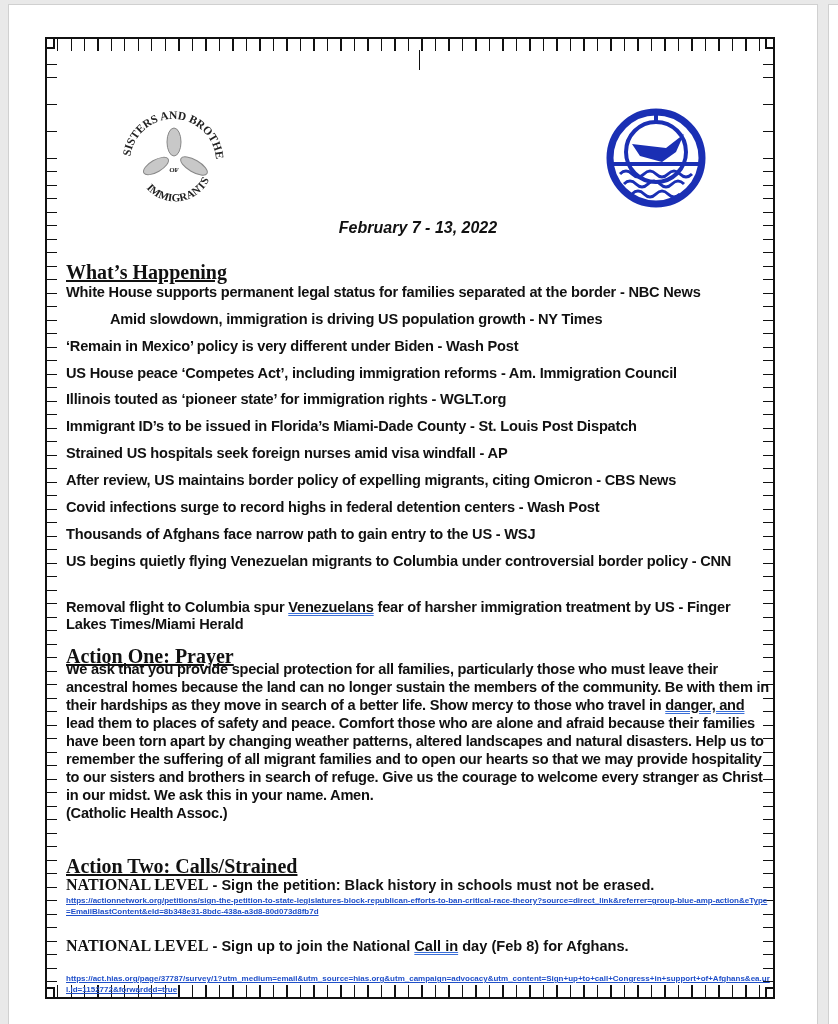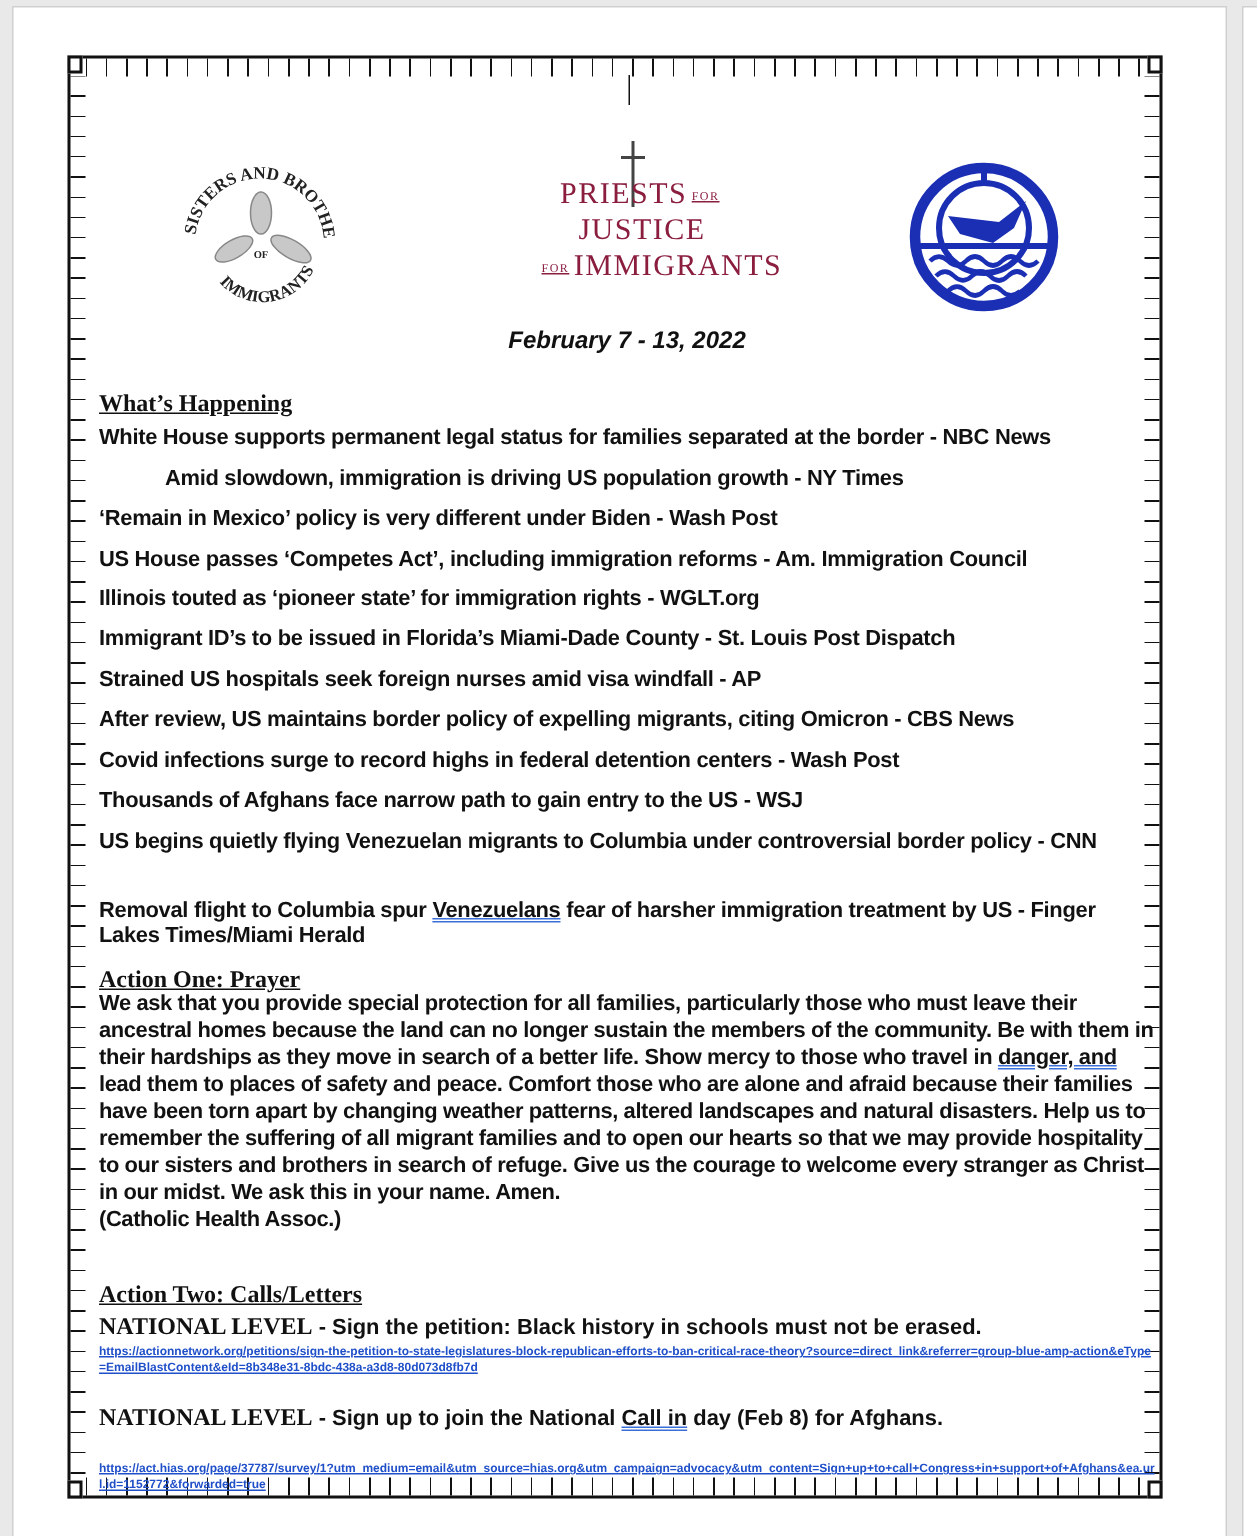--- a/index.html
+++ b/index.html
@@ -25,21 +25,21 @@
   .logo-left{position:absolute;left:50px;top:0;width:112px;height:110px;}
   .logo-mid{position:absolute;left:292px;top:0;width:140px;height:100px;font-family:"Liberation Serif",serif;color:#8b1e3f;text-align:center;}
   .logo-mid .l1{position:absolute;top:18px;left:0;width:140px;font-size:20px;letter-spacing:1px;}
   .logo-mid .l2{position:absolute;top:42px;left:0;width:140px;font-size:20px;letter-spacing:1px;}
   .logo-mid .l3{position:absolute;top:66px;left:0;width:140px;font-size:20px;letter-spacing:1px;}
   .logo-mid .small{font-size:8px;text-decoration:underline;vertical-align:middle;margin:0 3px;}
   .logo-mid .cross{position:absolute;left:63px;top:-6px;width:2px;height:44px;background:#444;}
   .logo-mid .crossbar{position:absolute;left:56px;top:4px;width:16px;height:2px;background:#444;}
   .logo-right{position:absolute;left:540px;top:8px;width:100px;height:100px;}
   .date{position:absolute;top:219px;left:0;width:704px;text-align:center;font-weight:bold;font-size:16px;color:#111;font-style:italic;}
-  .h-serif{font-family:"Liberation Serif",serif;font-weight:bold;text-decoration:underline;font-size:16px;color:#111;position:absolute;left:0;}
+  .h-serif{font-family:"Liberation Serif",serif;font-weight:bold;text-decoration:underline;font-size:20px;color:#111;position:absolute;left:0;}
   .news{position:absolute;left:0;width:710px;font-size:14.6px;font-weight:bold;color:#111;line-height:17px;letter-spacing:-0.2px;}
   .spell{text-decoration:underline;text-decoration-color:#3a6fd8;text-decoration-style:double;}
   .prayer{position:absolute;left:0;top:660px;width:705px;font-size:14.6px;font-weight:bold;color:#111;line-height:18px;letter-spacing:-0.25px;}
   .nat{position:absolute;left:0;font-size:14.6px;font-weight:bold;color:#111;white-space:nowrap;}
   .nat .lvl{font-family:"Liberation Serif",serif;font-size:16px;}
   .link{position:absolute;left:0;width:705px;font-size:8px;line-height:11px;color:#1f4fc9;text-decoration:underline;font-weight:bold;word-break:break-all;}
 </style>
 </head>
 <body>
 
@@ -69,27 +69,20 @@
         </defs>
         <text font-family="Liberation Serif, serif" font-size="11.5" font-weight="bold" fill="#222"><textPath href="#arcTop" startOffset="4%">SISTERS AND BROTHERS</textPath></text>
         <text font-family="Liberation Serif, serif" font-size="11" font-weight="bold" fill="#222"><textPath href="#arcBot" startOffset="18%">IMMIGRANTS</textPath></text>
         <ellipse cx="58" cy="42" rx="7" ry="14" fill="#c8c8c8" stroke="#888"></ellipse>
         <ellipse cx="40" cy="66" rx="14" ry="6" fill="#c8c8c8" stroke="#888" transform="rotate(-30 40 66)"></ellipse>
         <ellipse cx="78" cy="66" rx="15" ry="6" fill="#c8c8c8" stroke="#888" transform="rotate(30 78 66)"></ellipse>
         <text x="58" y="72" text-anchor="middle" font-family="Liberation Serif, serif" font-size="7" font-weight="bold" fill="#222">OF</text>
       </svg>
     </div>
 
-    <div class="logo-mid">
-      <div class="cross"></div>
-      <div class="crossbar"></div>
-      <div class="l1"><span>PRIESTS</span><span class="small">FOR</span></div>
-      <div class="l2">JUSTICE</div>
-      <div class="l3"><span class="small">FOR</span><span>IMMIGRANTS</span></div>
-    </div>
 
     <div class="logo-right">
       <svg width="100" height="100" viewBox="0 0 100 100">
         <circle cx="50" cy="50" r="46" fill="none" stroke="#1a2fb4" stroke-width="7"></circle>
         <circle cx="50" cy="44" r="30" fill="none" stroke="#1a2fb4" stroke-width="4"></circle>
         <line x1="50" y1="4" x2="50" y2="14" stroke="#1a2fb4" stroke-width="4"></line>
         <line x1="4" y1="56" x2="96" y2="56" stroke="#1a2fb4" stroke-width="4"></line>
         <path d="M26,36 L60,40 L78,26 L70,44 L56,54 L34,48 Z" fill="#1a2fb4"></path>
         <path d="M14,66 q6,-6 12,0 t12,0 t12,0 t12,0 t12,0 t12,0" fill="none" stroke="#1a2fb4" stroke-width="3"></path>
         <path d="M18,76 q6,-6 12,0 t12,0 t12,0 t12,0 t12,0" fill="none" stroke="#1a2fb4" stroke-width="3"></path>
@@ -98,39 +91,39 @@
     </div>
   </div>
 
   <div class="date">February 7 - 13, 2022</div>
 
   <div class="h-serif" style="top:261px;">What’s Happening</div>
 
   <div class="news" style="top:284px;">White House supports permanent legal status for families separated at the border - NBC News</div>
   <div class="news" style="top:311px;margin-left:44px;">Amid slowdown, immigration is driving US population growth - NY Times</div>
   <div class="news" style="top:338px;">‘Remain in Mexico’ policy is very different under Biden - Wash Post</div>
-  <div class="news" style="top:365px;">US House passes ‘Competes Act’, including immigration reforms - Am. Immigration Council</div>
+  <div class="news" style="top:365px;">US House peace ‘Competes Act’, including immigration reforms - Am. Immigration Council</div>
   <div class="news" style="top:391px;">Illinois touted as ‘pioneer state’ for immigration rights - WGLT.org</div>
   <div class="news" style="top:418px;">Immigrant ID’s to be issued in Florida’s Miami-Dade County - St. Louis Post Dispatch</div>
   <div class="news" style="top:445px;">Strained US hospitals seek foreign nurses amid visa windfall - AP</div>
   <div class="news" style="top:472px;">After review, US maintains border policy of expelling migrants, citing Omicron - CBS News</div>
   <div class="news" style="top:499px;">Covid infections surge to record highs in federal detention centers - Wash Post</div>
   <div class="news" style="top:526px;">Thousands of Afghans face narrow path to gain entry to the US - WSJ</div>
   <div class="news" style="top:553px;width:700px;">US begins quietly flying Venezuelan migrants to Columbia under controversial border policy - CNN</div>
   <div class="news" style="top:599px;width:700px;">
     <span>Removal flight to Columbia spur </span><span class="spell">Venezuelans</span><span> fear of harsher immigration treatment by US - Finger Lakes Times/Miami Herald</span>
   </div>
 
   <div class="h-serif" style="top:645px;">Action One:  Prayer</div>
   <div class="prayer">
     <span>We ask that you provide special protection for all families, particularly those who must leave their ancestral homes because the land can no longer sustain the members of the community. Be with them in their hardships as they move in search of a better life. Show mercy to those who travel in </span><span class="spell">danger, and</span><span> lead them to places of safety and peace. Comfort those who are alone and afraid because their families have been torn apart by changing weather patterns, altered landscapes and natural disasters. Help us to remember the suffering of all migrant families and to open our hearts so that we may provide hospitality to our sisters and brothers in search of refuge. Give us the courage to welcome every stranger as Christ in our midst. We ask this in your name. Amen.</span><br>
     <span>(Catholic Health Assoc.)</span>
   </div>
 
-  <div class="h-serif" style="top:855px;">Action Two: Calls/Letters</div>
+  <div class="h-serif" style="top:855px;">Action Two: Calls/Strained</div>
 
   <div class="nat" style="top:876px;">
     <span class="lvl">NATIONAL LEVEL</span><span> - Sign the petition:  Black history in schools must not be erased.</span>
   </div>
   <div class="link" style="top:895px;">https://actionnetwork.org/petitions/sign-the-petition-to-state-legislatures-block-republican-efforts-to-ban-critical-race-theory?source=direct_link&amp;referrer=group-blue-amp-action&amp;eType=EmailBlastContent&amp;eId=8b348e31-8bdc-438a-a3d8-80d073d8fb7d</div>
 
   <div class="nat" style="top:925px;margin-top:12px;">
     <span class="lvl">NATIONAL LEVEL</span><span> - Sign up to join the National </span><span class="spell">Call in</span><span> day (Feb 8) for Afghans.</span>
   </div>
   <div class="link" style="top:944px;margin-top:29px;">https://act.hias.org/page/37787/survey/1?utm_medium=email&amp;utm_source=hias.org&amp;utm_campaign=advocacy&amp;utm_content=Sign+up+to+call+Congress+in+support+of+Afghans&amp;ea.url.id=1152772&amp;forwarded=true</div>

